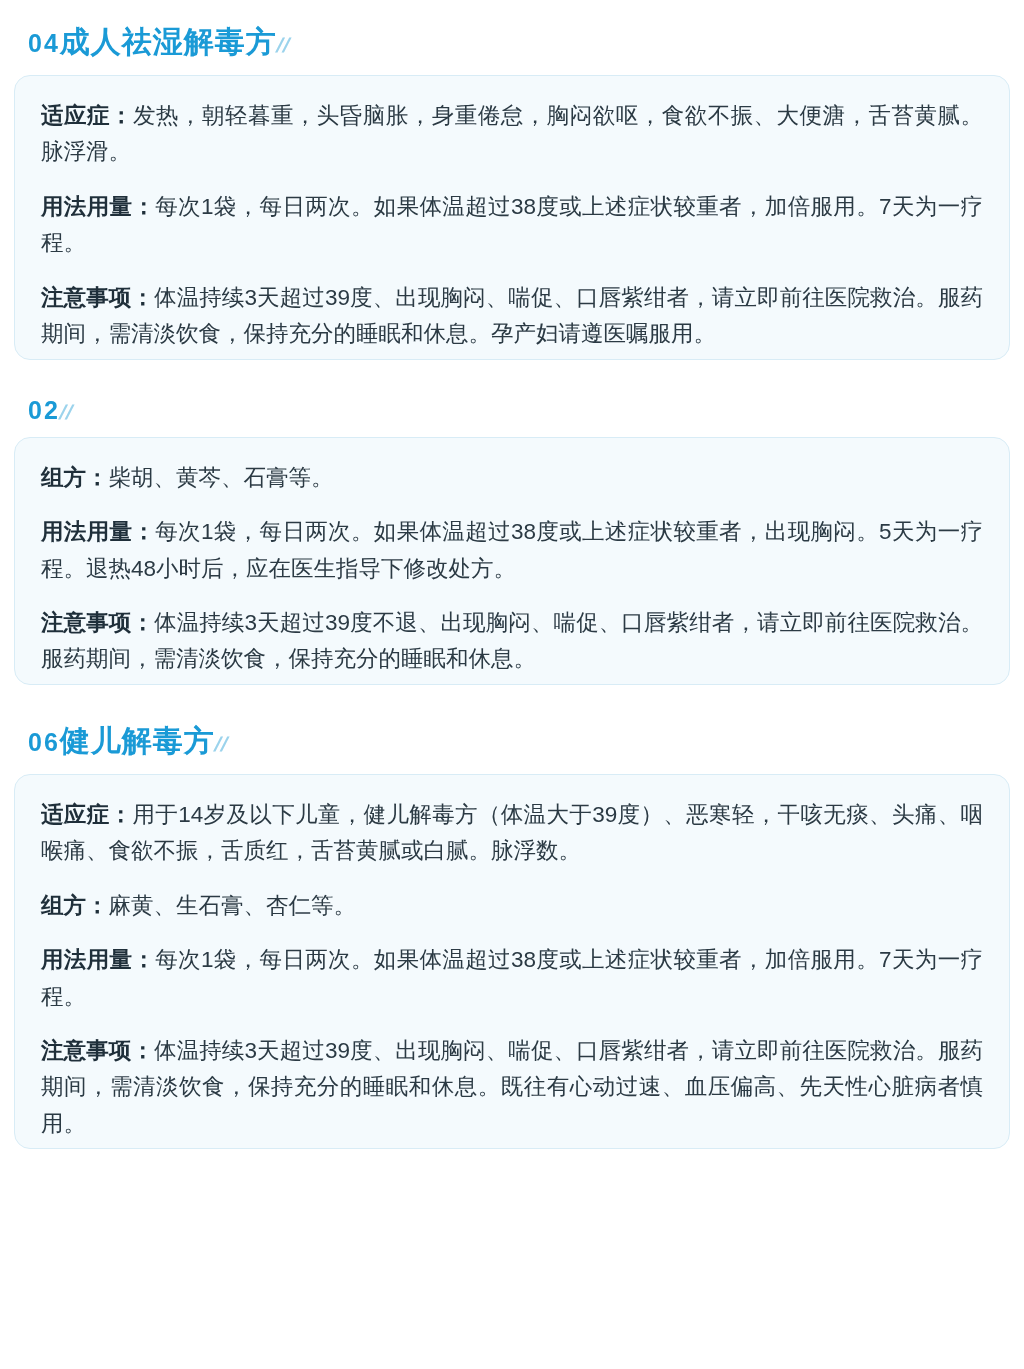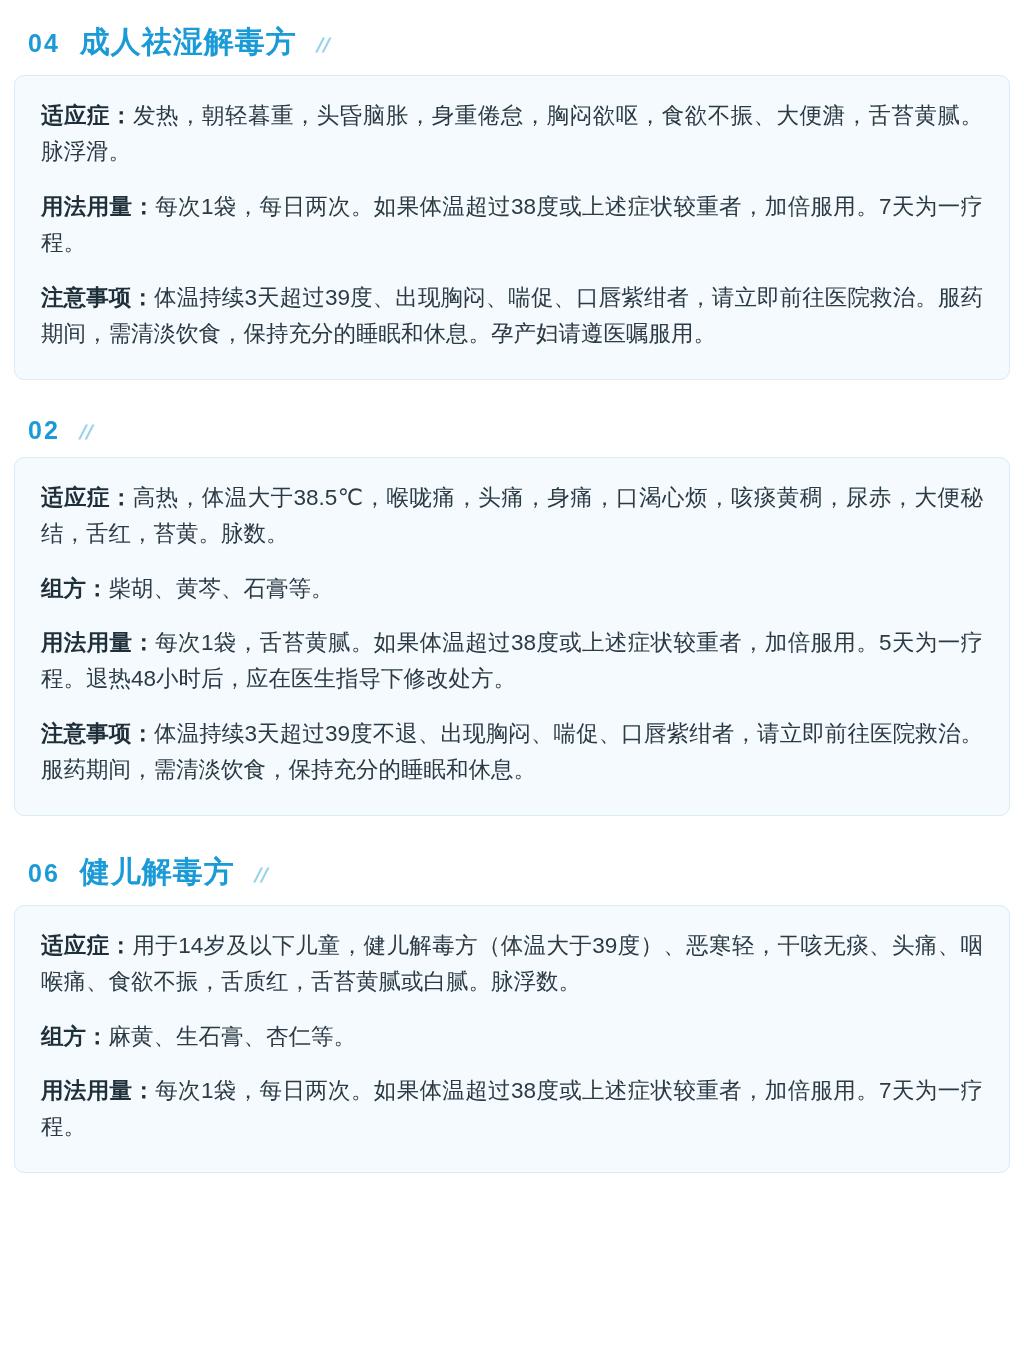--- a/index.html
+++ b/index.html
@@ -16,21 +16,21 @@
     width: 1024px;
     box-sizing: border-box;
     padding: 8px 14px 14px 14px;
   }
   .section {
     margin-bottom: 22px;
   }
   .section-header {
     display: flex;
     align-items: baseline;
-    gap: 20px;
+    gap: 0;
     padding: 14px 8px 12px 14px;
     text-align: center;
   }
   .sec-num {
     font-size: 25px;
     font-weight: bold;
     color: #1a9ad6;
     letter-spacing: 2px;
   }
   .sec-title {
@@ -43,22 +43,22 @@
     font-size: 20px;
     font-weight: bold;
     color: #9bd3ec;
     letter-spacing: 1px;
     transform: skewX(-18deg);
     display: inline-block;
   }
   .card {
     background: #f4fafd;
     border: 1px solid #d8ecf6;
-    border-radius: 10px;
-    padding: 22px 26px 26px 26px;
+    border-radius: 16px;
+    padding: 22px 26px 6px 26px;
   }
   .entry {
     margin: 0 0 18px 0;
     font-size: 22.5px;
     line-height: 1.62;
     color: #2b3a44;
     text-align: justify;
   }
   .entry:last-child {
     margin-bottom: 0;
@@ -95,27 +95,24 @@
     </div>
   </div>
 
   <div class="section">
     <div class="section-header">
       <span class="sec-num">02</span>
       <span class="sec-slashes">//</span>
     </div>
     <div class="card">
       <p class="entry">
-        <span class="lbl">适应症：</span><span class="txt">高热，体温大于38.5℃，喉咙痛，头痛，身痛，口渴心烦，咳痰黄稠，尿赤，大便秘结，舌红，苔黄。脉数。</span>
-      </p>
-      <p class="entry">
         <span class="lbl">组方：</span><span class="txt">柴胡、黄芩、石膏等。</span>
       </p>
       <p class="entry">
-        <span class="lbl">用法用量：</span><span class="txt">每次1袋，舌苔黄腻。如果体温超过38度或上述症状较重者，加倍服用。5天为一疗程。退热48小时后，应在医生指导下修改处方。</span>
+        <span class="lbl">用法用量：</span><span class="txt">每次1袋，每日两次。如果体温超过38度或上述症状较重者，出现胸闷。5天为一疗程。退热48小时后，应在医生指导下修改处方。</span>
       </p>
       <p class="entry">
         <span class="lbl">注意事项：</span><span class="txt">体温持续3天超过39度不退、出现胸闷、喘促、口唇紫绀者，请立即前往医院救治。服药期间，需清淡饮食，保持充分的睡眠和休息。</span>
       </p>
     </div>
   </div>
 
   <div class="section">
     <div class="section-header">
       <span class="sec-num">06</span>
@@ -125,16 +122,19 @@
     <div class="card">
       <p class="entry">
         <span class="lbl">适应症：</span><span class="txt">用于14岁及以下儿童，健儿解毒方（体温大于39度）、恶寒轻，干咳无痰、头痛、咽喉痛、食欲不振，舌质红，舌苔黄腻或白腻。脉浮数。</span>
       </p>
       <p class="entry">
         <span class="lbl">组方：</span><span class="txt">麻黄、生石膏、杏仁等。</span>
       </p>
       <p class="entry">
         <span class="lbl">用法用量：</span><span class="txt">每次1袋，每日两次。如果体温超过38度或上述症状较重者，加倍服用。7天为一疗程。</span>
       </p>
+      <p class="entry">
+        <span class="lbl">注意事项：</span><span class="txt">体温持续3天超过39度、出现胸闷、喘促、口唇紫绀者，请立即前往医院救治。服药期间，需清淡饮食，保持充分的睡眠和休息。既往有心动过速、血压偏高、先天性心脏病者慎用。</span>
+      </p>
     </div>
   </div>
 
 </div>
 
 </body></html>

